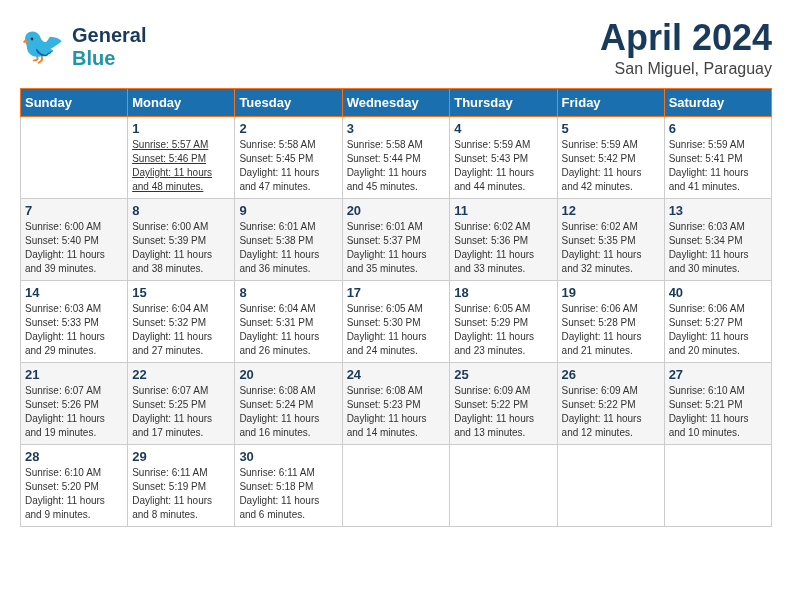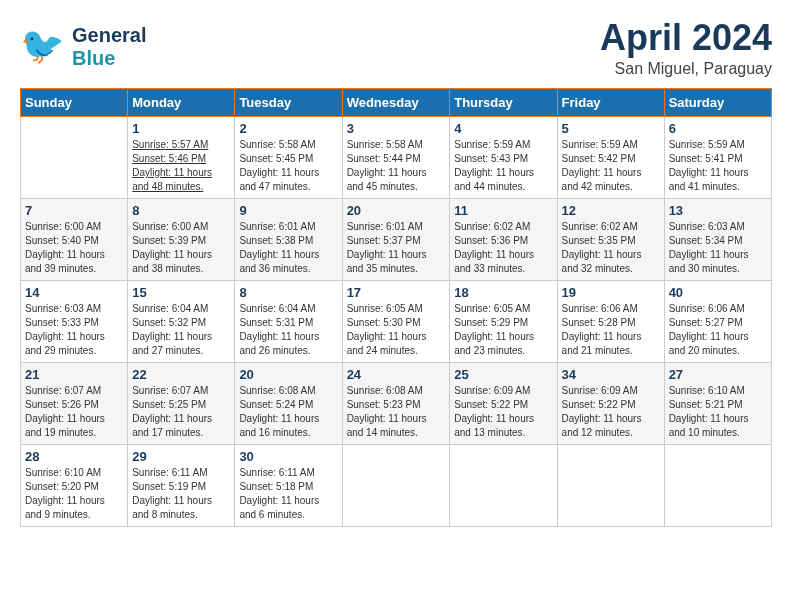--- a/index.html
+++ b/index.html
@@ -303,21 +303,21 @@
 and 14 minutes.</div>
         </td>
         <td>
           <span class="day-num">25</span>
           <div class="day-info" style="white-space: pre-line;">Sunrise: 6:09 AM
 Sunset: 5:22 PM
 Daylight: 11 hours
 and 13 minutes.</div>
         </td>
         <td>
-          <span class="day-num">34</span>
+          <span class="day-num">26</span>
           <div class="day-info" style="white-space: pre-line;">Sunrise: 6:09 AM
 Sunset: 5:22 PM
 Daylight: 11 hours
 and 12 minutes.</div>
         </td>
         <td>
           <span class="day-num">27</span>
           <div class="day-info" style="white-space: pre-line;">Sunrise: 6:10 AM
 Sunset: 5:21 PM
 Daylight: 11 hours

